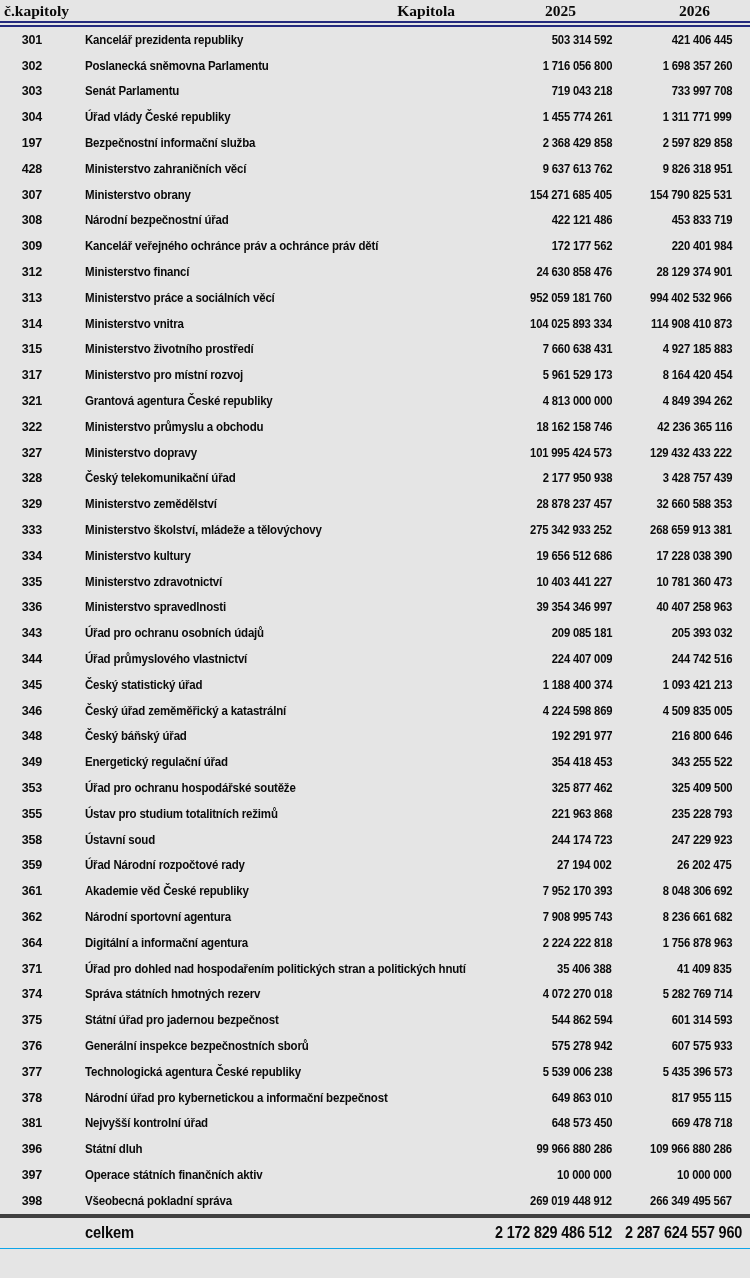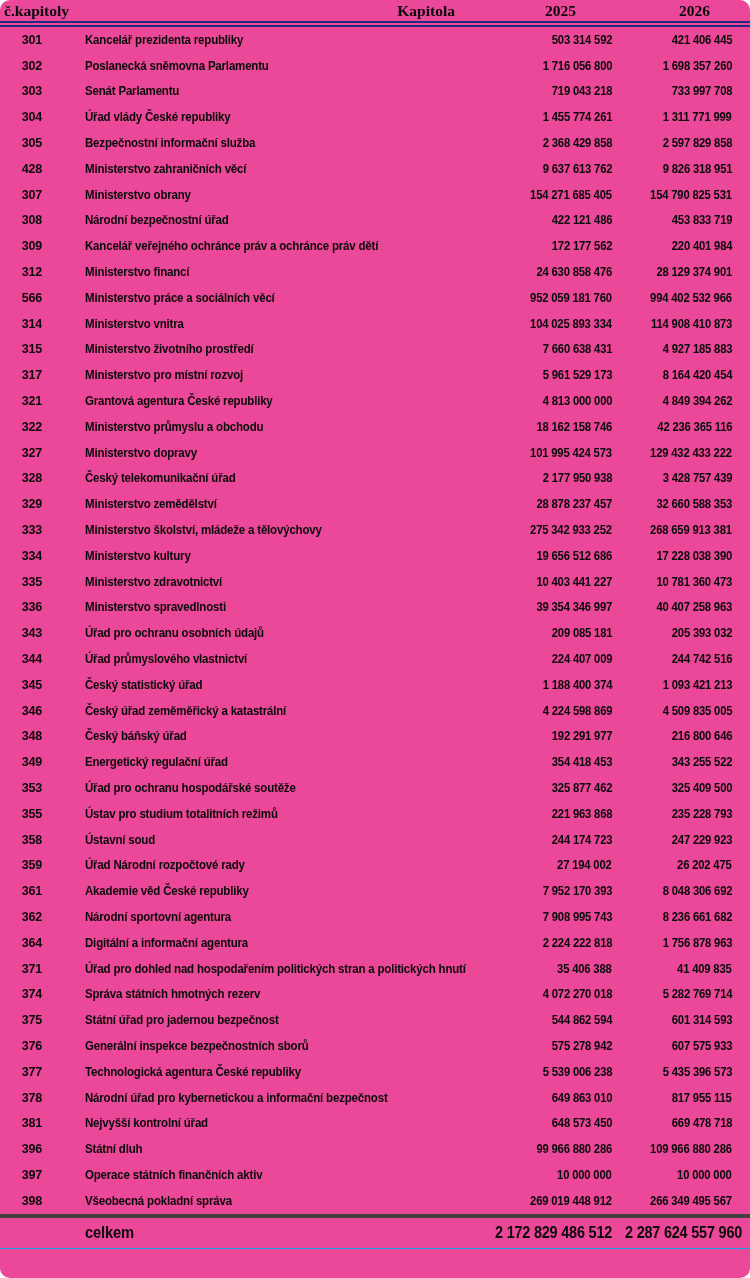--- a/index.html
+++ b/index.html
@@ -1,23 +1,22 @@
 <!DOCTYPE html>
 <html><head>
 <meta charset="utf-8">
 <style>
   html, body { margin: 0; padding: 0; background: #ffffff; }
   .page {
     width: 750px;
     height: 1278px;
-    background: #ec4899;
+    background: #e5e5e5;
     overflow: hidden;
     font-family: "Liberation Sans", sans-serif;
     color: #000;
-    border-radius: 10px;
   }
   table.budget {
     width: 750px;
     border-collapse: collapse;
     table-layout: fixed;
   }
   th, td { padding: 0; font-weight: bold; color: #0a0a0a; }
   
   thead th {
     font-family: "Liberation Serif", serif;
@@ -96,21 +95,21 @@
           <td class="c3"><span class="sqr">719 043 218</span></td>
           <td class="c4"><span class="sqr">733 997 708</span></td>
         </tr>
         <tr>
           <td class="c1">304</td>
           <td class="c2"><span class="sq">Úřad vlády České republiky</span></td>
           <td class="c3"><span class="sqr">1 455 774 261</span></td>
           <td class="c4"><span class="sqr">1 311 771 999</span></td>
         </tr>
         <tr>
-          <td class="c1">305</td>
+          <td class="c1">197</td>
           <td class="c2"><span class="sq">Bezpečnostní informační služba</span></td>
           <td class="c3"><span class="sqr">2 368 429 858</span></td>
           <td class="c4"><span class="sqr">2 597 829 858</span></td>
         </tr>
         <tr>
           <td class="c1">428</td>
           <td class="c2"><span class="sq">Ministerstvo zahraničních věcí</span></td>
           <td class="c3"><span class="sqr">9 637 613 762</span></td>
           <td class="c4"><span class="sqr">9 826 318 951</span></td>
         </tr>
@@ -132,21 +131,21 @@
           <td class="c3"><span class="sqr">172 177 562</span></td>
           <td class="c4"><span class="sqr">220 401 984</span></td>
         </tr>
         <tr>
           <td class="c1">312</td>
           <td class="c2"><span class="sq">Ministerstvo financí</span></td>
           <td class="c3"><span class="sqr">24 630 858 476</span></td>
           <td class="c4"><span class="sqr">28 129 374 901</span></td>
         </tr>
         <tr>
-          <td class="c1">566</td>
+          <td class="c1">313</td>
           <td class="c2"><span class="sq">Ministerstvo práce a sociálních věcí</span></td>
           <td class="c3"><span class="sqr">952 059 181 760</span></td>
           <td class="c4"><span class="sqr">994 402 532 966</span></td>
         </tr>
         <tr>
           <td class="c1">314</td>
           <td class="c2"><span class="sq">Ministerstvo vnitra</span></td>
           <td class="c3"><span class="sqr">104 025 893 334</span></td>
           <td class="c4"><span class="sqr">114 908 410 873</span></td>
         </tr>

